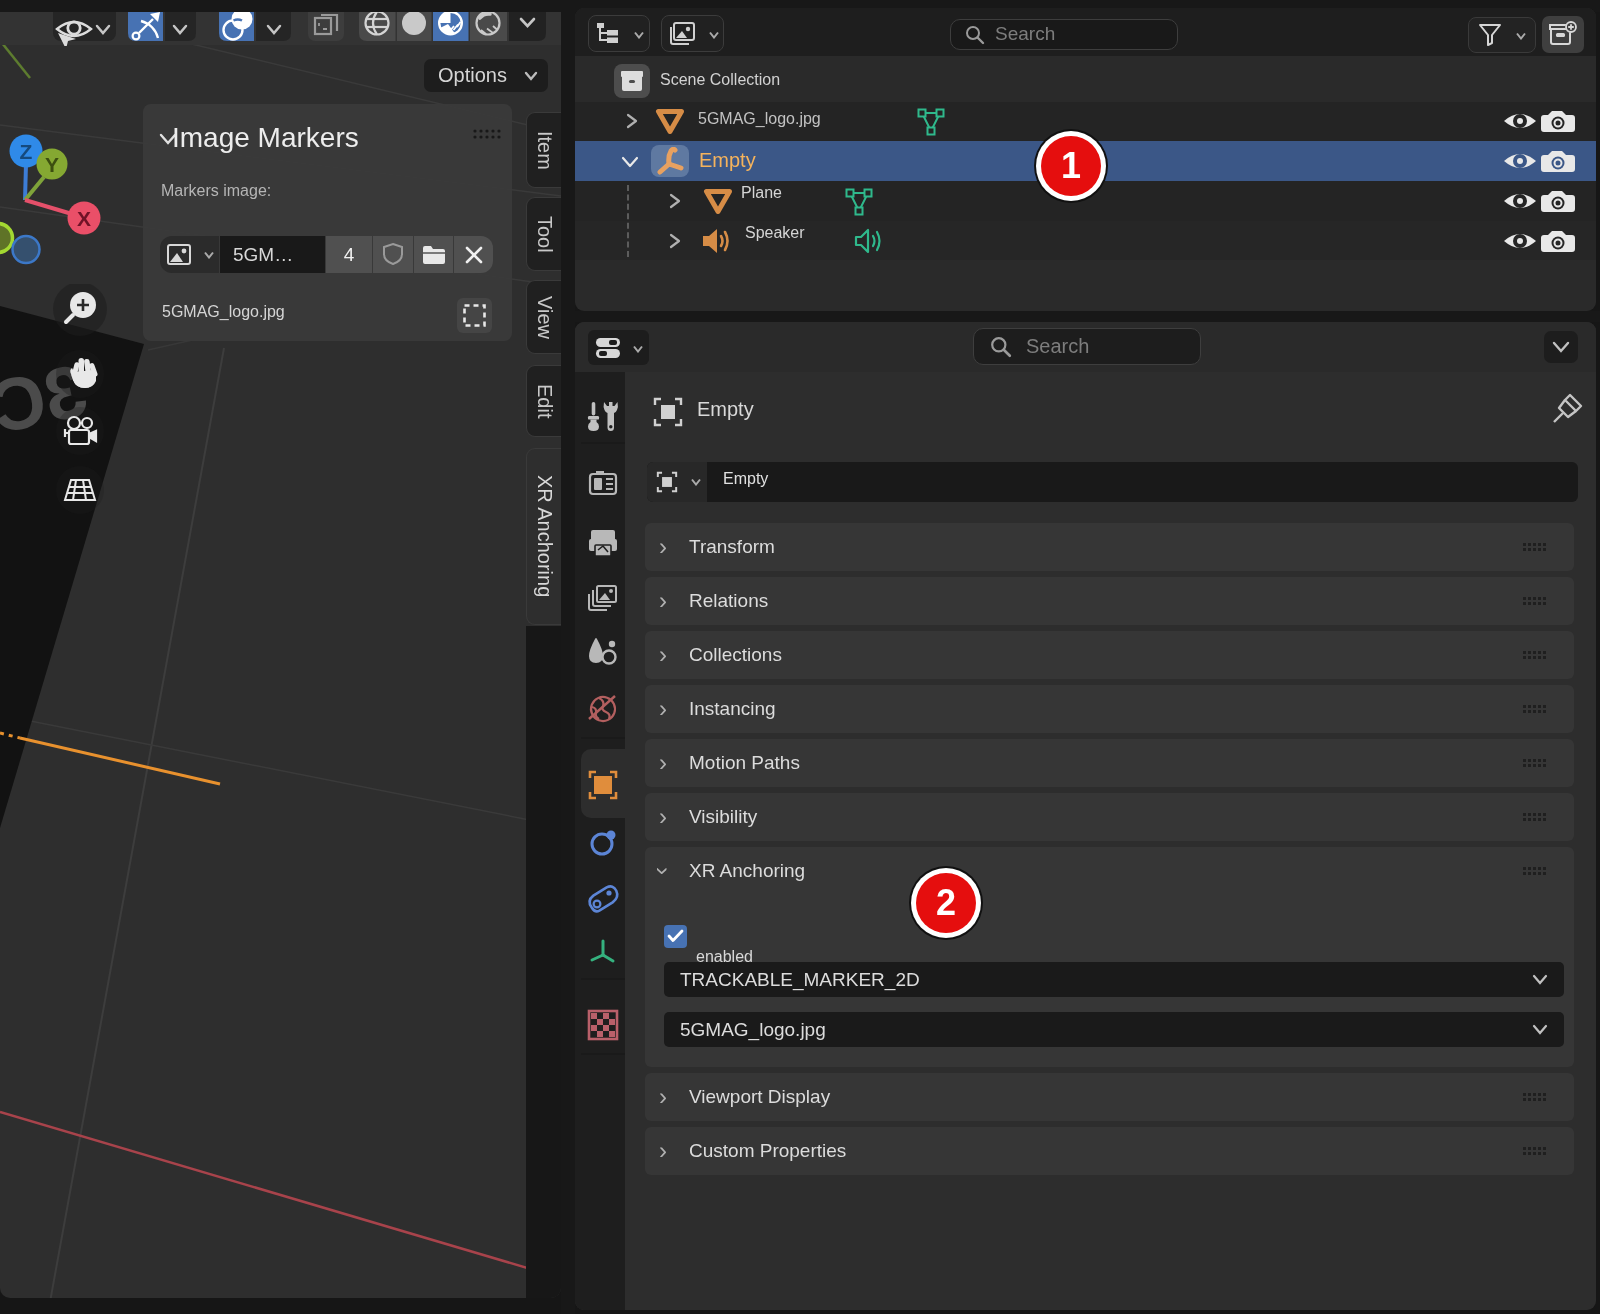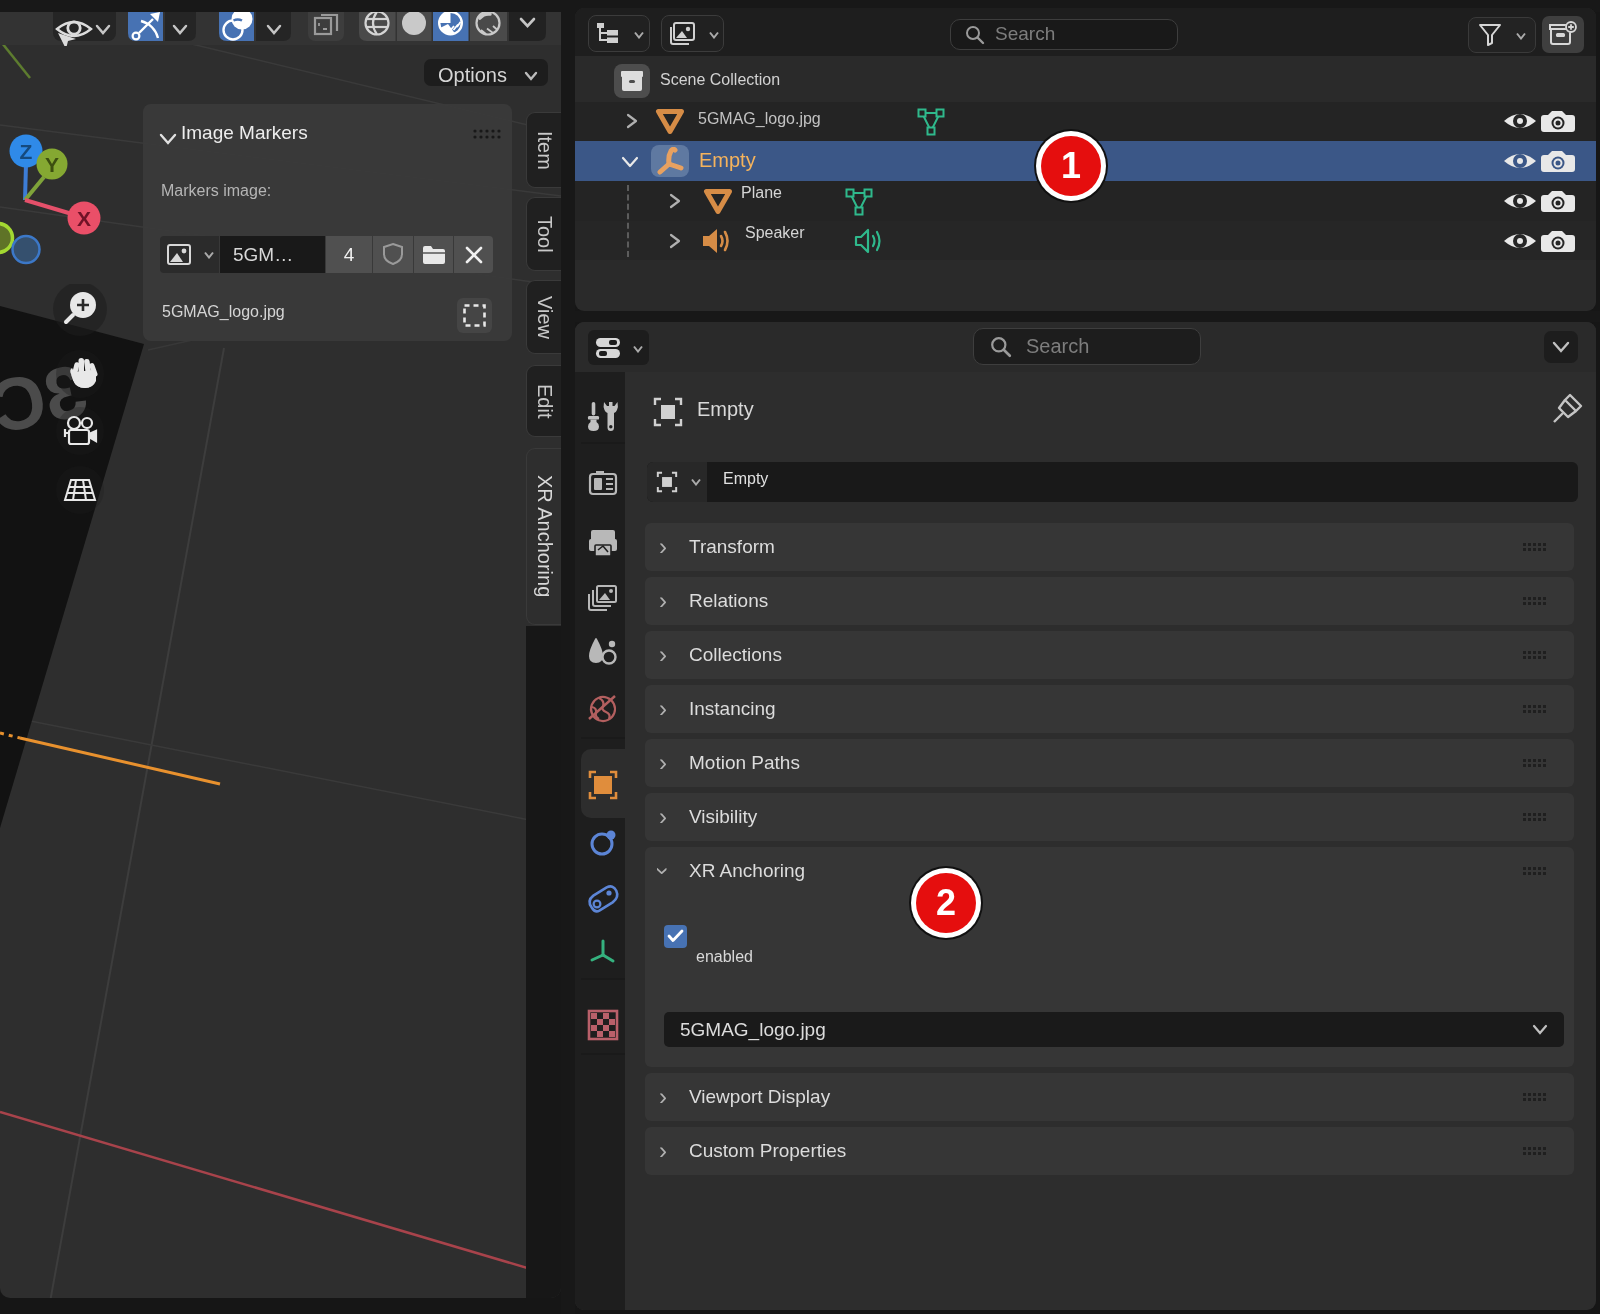--- a/index.html
+++ b/index.html
@@ -107,49 +107,49 @@
     </g>
 
     <g>
       <circle cx="488" cy="23" r="11.5" fill="none" stroke="#c9c9c9" stroke-width="2.2"></circle>
       <path d="M480 18 Q484 13 490 14" stroke="#c9c9c9" stroke-width="3.6" fill="none" stroke-linecap="round"></path>
       <path d="M481 30 L486 34 M487 28.5 L493 33 M493 26 L497.5 30" stroke="#c9c9c9" stroke-width="1.8"></path>
     </g>
     <path d="M521 19 L527.5 26 L534 19" stroke="#c5c5c5" stroke-width="2.6" fill="none" stroke-linecap="round"></path>
   </svg>
 
-  <div class="abs" style="left:424px; top:59px; width:124px; height:27px; background:#1d1d1d; border-radius:7px; color:#d5d5d5; font-size:20px; line-height:33px; padding-left:14px;">Options
+  <div class="abs" style="left:424px; top:59px; width:124px; height:33px; background:#1d1d1d; border-radius:7px; color:#d5d5d5; font-size:20px; line-height:33px; padding-left:14px;">Options
     <svg width="14" height="10" viewBox="0 0 14 10" style="position:absolute; right:10px; top:12px;">
         <path d="M2 2 L7 8 L12 2" stroke="#bbbbbb" stroke-width="2.4" fill="none" stroke-linecap="round"></path>
       </svg>
   </div>
 
   <div class="abs" style="left:143px; top:104px; width:369px; height:237px; background:rgba(58,58,58,0.97); border-radius:8px;">
     <svg width="20" height="14" viewBox="0 0 20 14" class="abs" style="left:15px; top:28px;">
         <path d="M3 3 L10 11 L17 3" stroke="#e0e0e0" stroke-width="2.4" fill="none" stroke-linecap="round"></path>
       </svg>
-    <div class="abs txt" style="left:38px; top:18px; font-size:19px; color:#ededed;">Image Markers</div>
+    <div class="abs txt" style="left:29px; top:18px; font-size:28px; color:#ededed;">Image Markers</div>
 
     <svg width="30" height="12" viewBox="0 0 30 12" class="abs" style="left:329px; top:24px;">
       <g fill="#181818">
           <circle cx="3" cy="3" r="1.6"></circle>
           <circle cx="9" cy="3" r="1.6"></circle>
           <circle cx="15" cy="3" r="1.6"></circle>
           <circle cx="21" cy="3" r="1.6"></circle>
           <circle cx="27" cy="3" r="1.6"></circle>
       <circle cx="3" cy="9" r="1.6"></circle>
           <circle cx="9" cy="9" r="1.6"></circle>
           <circle cx="15" cy="9" r="1.6"></circle>
           <circle cx="21" cy="9" r="1.6"></circle>
           <circle cx="27" cy="9" r="1.6"></circle>
         </g>
     </svg>
     <div class="abs txt" style="left:18px; top:78px; color:#b5b5b5;">Markers image:</div>
 
-    <div class="abs" style="left:17px; top:132px; width:333px; height:37px; border-radius:4px; overflow:hidden;">
+    <div class="abs" style="left:17px; top:132px; width:333px; height:37px; border-radius:12px; overflow:hidden;">
       <div class="abs" style="left:0; top:0; width:59px; height:37px; background:#2b2b2b;">
         <svg width="26" height="22" viewBox="0 0 26 22" class="abs" style="left:7px; top:8px;">
           <rect x="1" y="1" width="22" height="19" rx="2" fill="none" stroke="#d8d8d8" stroke-width="2"></rect>
           <path d="M3 18 L10 9 L16 18 Z" fill="#d8d8d8"></path>
           <circle cx="17" cy="7" r="2.4" fill="#d8d8d8"></circle>
         </svg>
         <svg width="10" height="8" viewBox="0 0 10 8" class="abs" style="left:44px; top:15px;">
             <path d="M1 1.5 L5 6.5 L9 1.5" stroke="#aaaaaa" stroke-width="2" fill="none"></path>
           </svg>
       </div>
@@ -577,20 +577,25 @@
   <div class="abs" style="left:70px; top:525px; width:929px; height:220px; background:#363636; border-radius:6px;"></div>
   <div class="abs panelh" style="top:525px; background:none;"><span class="chev" style="transform:rotate(90deg);">›</span>XR Anchoring</div>
 
   <div class="abs" style="left:89px; top:603px; width:23px; height:23px; background:#4772b3; border-radius:4px;">
     <svg width="17" height="15" viewBox="0 0 17 15" class="abs" style="left:3px; top:4px;">
         <path d="M2 7 L6 11.5 L15 2" stroke="#ffffff" stroke-width="2.8" fill="none" stroke-linecap="round" stroke-linejoin="round"></path>
       </svg>
   </div>
   <div class="abs txt" style="left:121px; top:626px; color:#d8d8d8;">enabled</div>
 
+  <div class="abs dd" style="top:640px;">TRACKABLE_MARKER_2D
+    <svg width="16" height="11" viewBox="0 0 16 11" style="position:absolute; right:16px; top:12px;">
+        <path d="M2 2 L8 9 L14 2" stroke="#c0c0c0" stroke-width="2.2" fill="none" stroke-linecap="round"></path>
+      </svg>
+  </div>
   <div class="abs dd" style="top:690px;">5GMAG_logo.jpg
     <svg width="16" height="11" viewBox="0 0 16 11" style="position:absolute; right:16px; top:12px;">
         <path d="M2 2 L8 9 L14 2" stroke="#c0c0c0" stroke-width="2.2" fill="none" stroke-linecap="round"></path>
       </svg>
   </div>
 
   <div class="abs panelh" style="top:751px;"><span class="chev">›</span>Viewport Display</div>
   <div class="abs panelh" style="top:805px;"><span class="chev">›</span>Custom Properties</div>
 </div>
 

